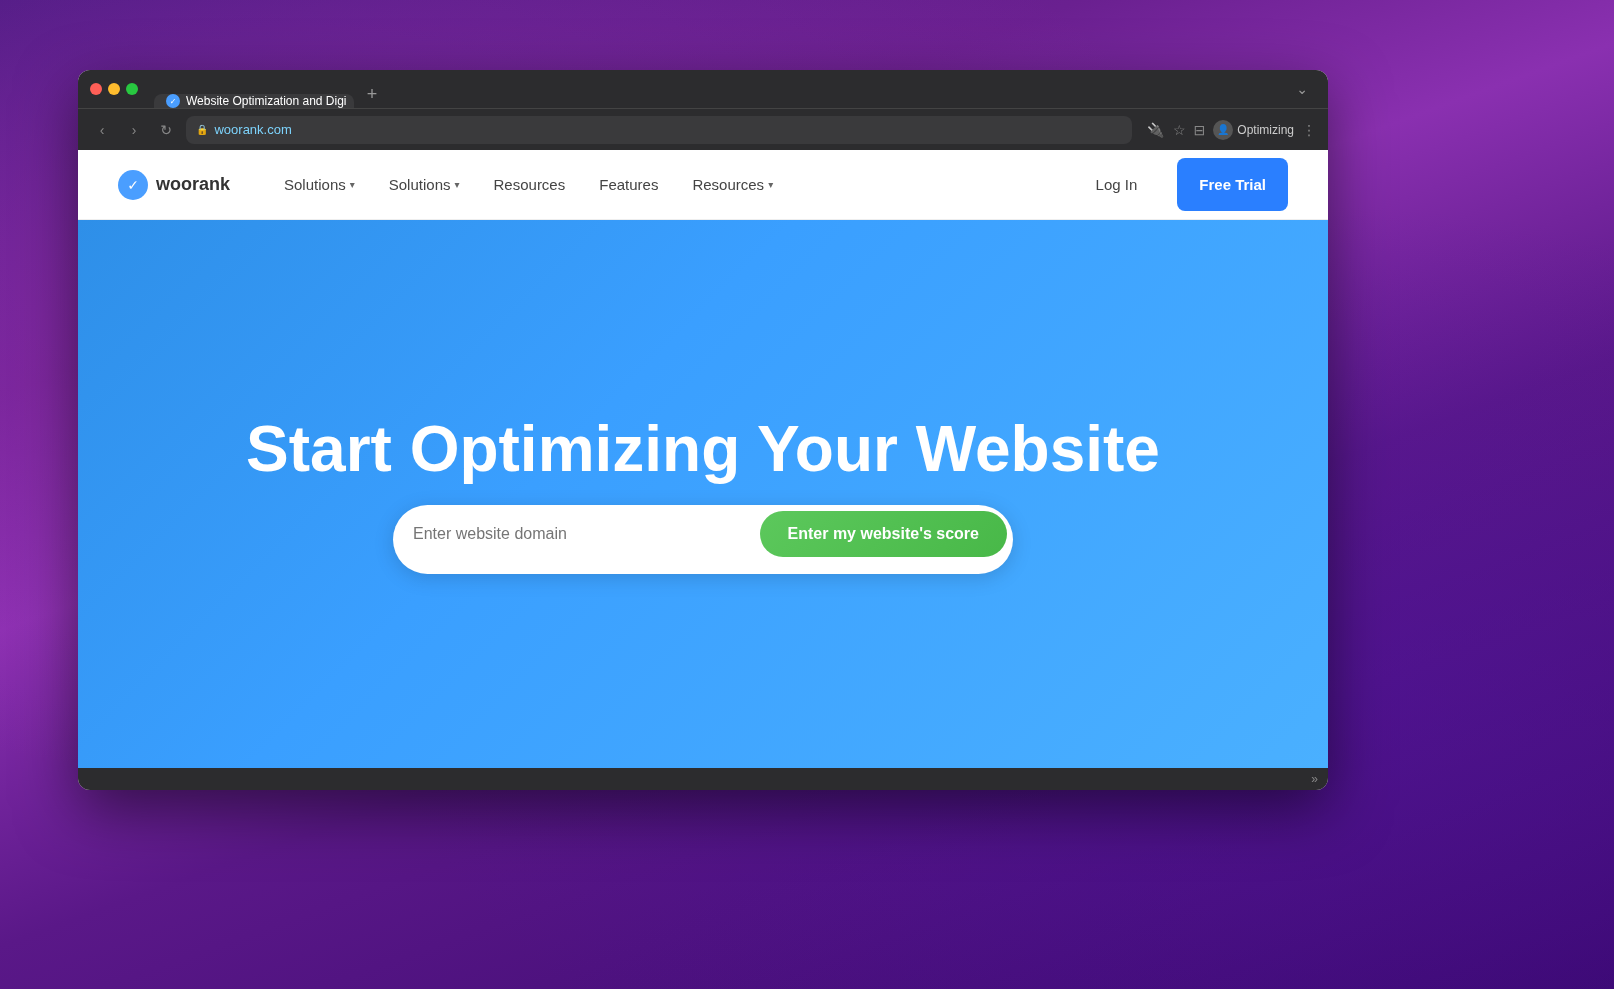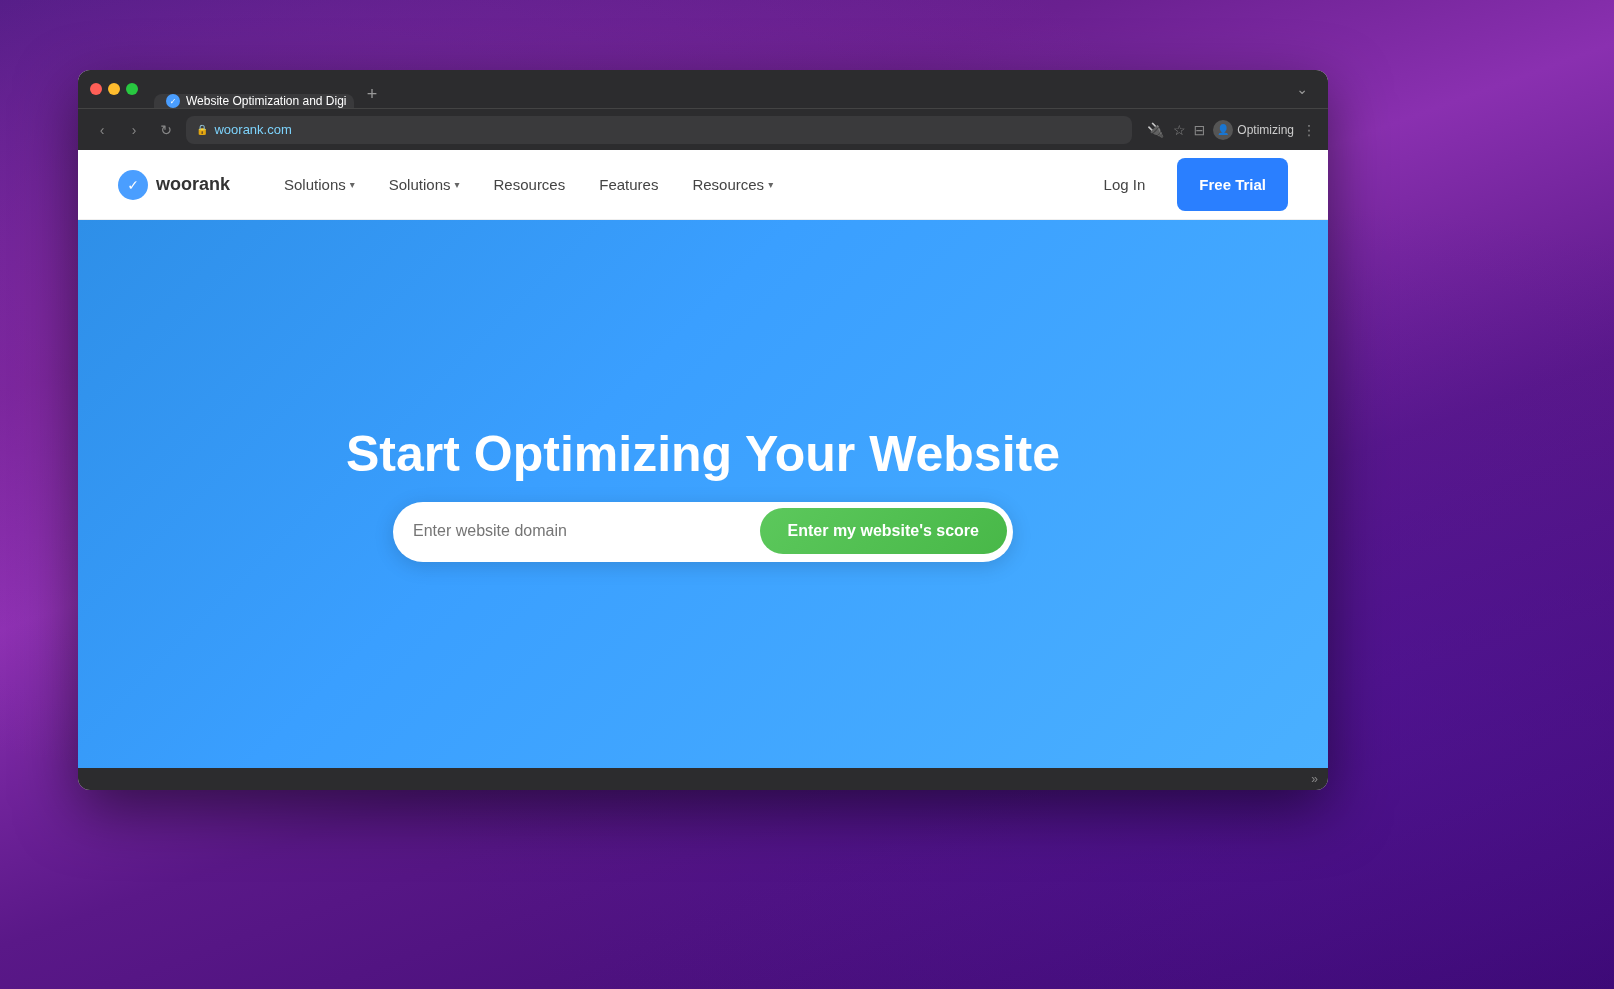--- a/index.html
+++ b/index.html
@@ -267,21 +267,21 @@
     }
 
     .nav-chevron {
       font-size: 10px;
       color: #666;
     }
 
     .nav-right {
       display: flex;
       align-items: center;
-      gap: 16px;
+      gap: 24px;
     }
 
     .login-btn {
       color: #444;
       font-size: 15px;
       font-weight: 500;
       cursor: pointer;
       padding: 8px 16px;
     }
 
@@ -303,41 +303,41 @@
       background: linear-gradient(135deg, #2e8fe8 0%, #3a9fff 40%, #4ab0ff 100%);
       display: flex;
       flex-direction: column;
       align-items: center;
       justify-content: center;
       padding: 40px 20px;
       text-align: center;
     }
 
     .hero-title {
-      font-size: 50px;
+      font-size: 64px;
       font-weight: 700;
       color: #fff;
       margin-bottom: 20px;
       line-height: 1.1;
     }
 
     .hero-subtitle {
       font-size: 18px;
       color: rgba(255,255,255,0.92);
       max-width: 680px;
       line-height: 1.6;
       margin-bottom: 40px;
     }
 
     .search-container {
       display: flex;
       align-items: center;
       background: #fff;
       border-radius: 40px;
-      padding: 6px 6px 8px 20px;
+      padding: 6px 6px 17px 20px;
       width: 620px;
       box-shadow: 0 4px 20px rgba(0,0,0,0.15);
       gap: 33px;
     }
 
     .search-input {
       flex: 1;
       border: none;
       outline: none;
       font-size: 16px;

